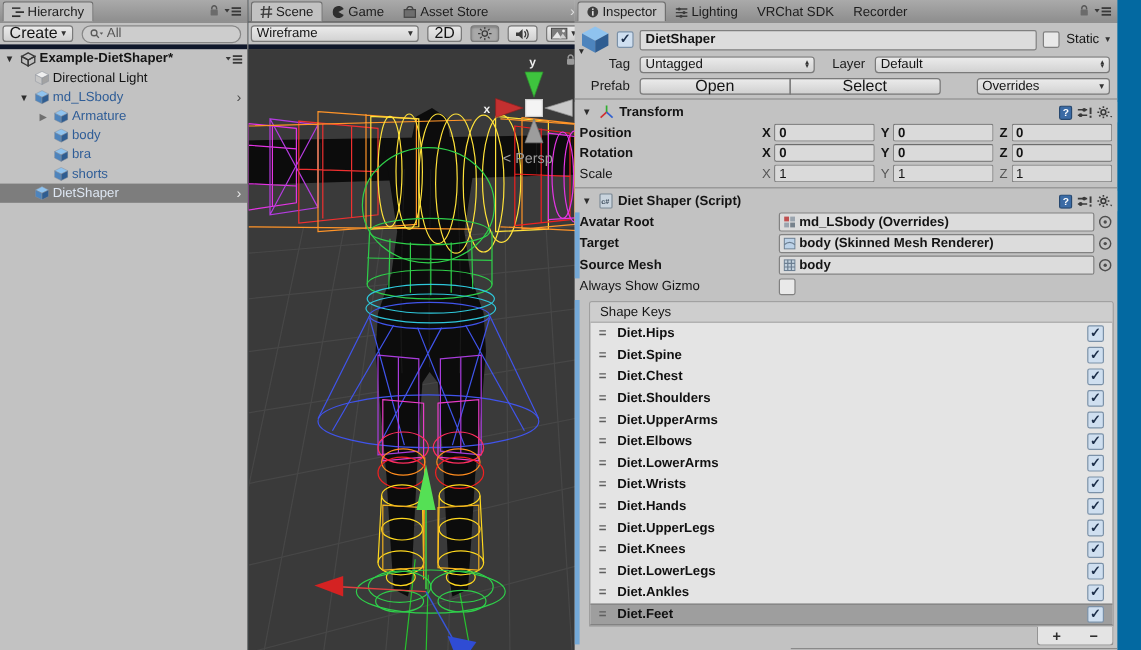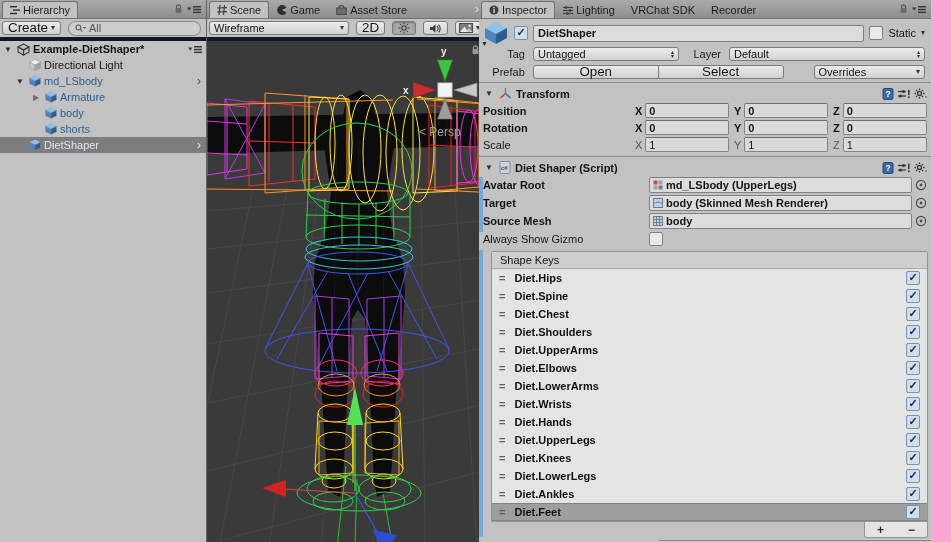--- a/index.html
+++ b/index.html
@@ -1,16 +1,16 @@
 <!DOCTYPE html>
 <html><head>
 <meta charset="utf-8">
 <style>
   html,body{margin:0;padding:0;background:#5a5a5a;}
-  .app{position:relative;width:951px;height:542px;background:#f9a8d4;
+  .app{position:relative;width:951px;height:542px;background:#0369a1;
        font-family:"Liberation Sans",sans-serif;font-size:11px;color:#141414;
        overflow:hidden;user-select:none;}
   .panel{position:absolute;top:0;height:542px;}
   .hierarchy{left:0;width:206px;border-right:1px solid #636363;background:#c2c2c2;}
   .scenepanel{left:207px;width:291px;border-right:1px solid #636363;background:#3a3a3a;}
   .inspector{left:479px;width:452px;background:#c2c2c2;}
 
   
   .tabbar{height:18px;background:linear-gradient(#aaaaaa,#8e8e8e);border-bottom:1px solid #747474;
           display:flex;align-items:flex-end;padding:0 2px;white-space:nowrap;overflow:hidden;}
@@ -221,20 +221,31 @@
         </div>
         <div class="trow" style="padding-left: 30px;">
           <span class="fold"></span>
           <span class="icn">
             <svg width="12" height="12" viewBox="0 0 12 12">
               <polygon points="6,0.5 11.5,3.3 6,6.1 0.5,3.3" fill="#8fc3ef" stroke="#88909a" stroke-width="0.4"></polygon>
               <polygon points="0.5,3.3 6,6.1 6,11.5 0.5,8.7" fill="#4d84bd" stroke="#88909a" stroke-width="0.4"></polygon>
               <polygon points="6,6.1 11.5,3.3 11.5,8.7 6,11.5" fill="#2f5d91" stroke="#88909a" stroke-width="0.4"></polygon>
             </svg>
           </span>
+          <span class="lbl prefab">bra</span>
+        </div>
+        <div class="trow" style="padding-left: 30px;">
+          <span class="fold"></span>
+          <span class="icn">
+            <svg width="12" height="12" viewBox="0 0 12 12">
+              <polygon points="6,0.5 11.5,3.3 6,6.1 0.5,3.3" fill="#8fc3ef" stroke="#88909a" stroke-width="0.4"></polygon>
+              <polygon points="0.5,3.3 6,6.1 6,11.5 0.5,8.7" fill="#4d84bd" stroke="#88909a" stroke-width="0.4"></polygon>
+              <polygon points="6,6.1 11.5,3.3 11.5,8.7 6,11.5" fill="#2f5d91" stroke="#88909a" stroke-width="0.4"></polygon>
+            </svg>
+          </span>
           <span class="lbl prefab">shorts</span>
         </div>
         <div class="trow sel" style="padding-left: 14px;">
           <span class="fold"></span>
           <span class="icn">
             <svg width="12" height="12" viewBox="0 0 12 12">
               <polygon points="6,0.5 11.5,3.3 6,6.1 0.5,3.3" fill="#8fc3ef" stroke="#88909a" stroke-width="0.4"></polygon>
               <polygon points="0.5,3.3 6,6.1 6,11.5 0.5,8.7" fill="#4d84bd" stroke="#88909a" stroke-width="0.4"></polygon>
               <polygon points="6,6.1 11.5,3.3 11.5,8.7 6,11.5" fill="#2f5d91" stroke="#88909a" stroke-width="0.4"></polygon>
             </svg>
@@ -801,21 +812,21 @@
               <span class="s-label">Avatar Root</span>
               <div class="objfield">
                 <span class="icn">
                   <svg width="10" height="10" viewBox="0 0 10 10">
                     <rect x="0.5" y="0.5" width="4" height="4" fill="#c05050"></rect>
                     <rect x="5.5" y="0.5" width="4" height="4" fill="#9aa4ae"></rect>
                     <rect x="0.5" y="5.5" width="4" height="4" fill="#9aa4ae"></rect>
                     <rect x="5.5" y="5.5" width="4" height="4" fill="#77828c"></rect>
                   </svg>
                 </span>
-                <span>md_LSbody (UpperLegs)</span>
+                <span>md_LSbody (Overrides)</span>
               </div>
               <span class="icn picker">
                 <svg width="12" height="12" viewBox="0 0 12 12">
                   <circle cx="6" cy="6" r="4.6" fill="none" stroke="#4e4e4e" stroke-width="1.2"></circle>
                   <circle cx="6" cy="6" r="1.4" fill="#4e4e4e"></circle>
                 </svg>
               </span>
             </div>
             <div class="s-row">
               <span class="s-label">Target</span>

